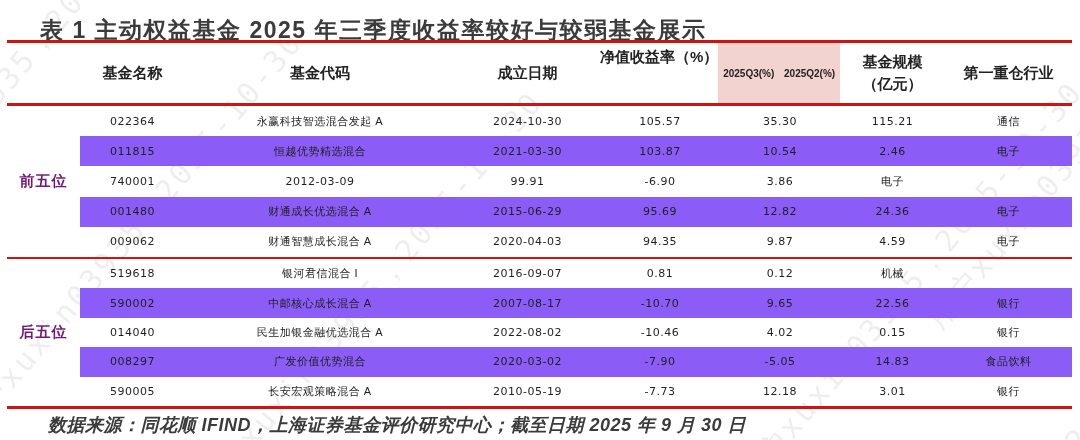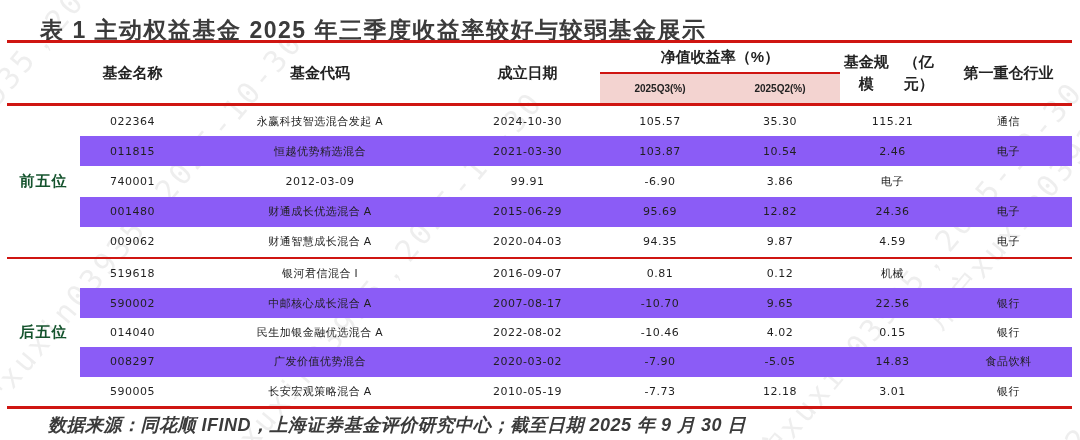--- a/index.html
+++ b/index.html
@@ -40,35 +40,35 @@
   .rule-sep    { top:257px; height:2px; }
   .rule-bottom { top:406px; height:3px; }
 
   
   .thead {
     position:absolute; left:7px; top:43px; width:1065px; height:60px; z-index:2;
     display:grid; grid-template-columns:73px 105px 270px 145px 240px 105px 127px;
     font-weight:bold; font-size:15px; color:#222;
   }
   .th { display:flex; align-items:center; justify-content:center; text-align:center; }
-  .th-nav { display:flex; flex-direction:column; align-items:stretch; justify-content:center; }
+  .th-nav { display:flex; flex-direction:row; align-items:stretch; justify-content:center; }
   .th-nav-label { height:29px; display:flex; align-items:center; justify-content:center; }
   .th-nav-rule  { height:2px; background:#cf1511; }
   .th-nav-sub   { flex:1; display:flex; background:#f3d3d0; }
   .th-nav-sub > div { flex:1; display:flex; align-items:center; justify-content:center; font-size:10px; }
-  .th-scale { flex-direction:row; line-height:1.45; }
+  .th-scale { flex-direction:column; line-height:1.45;text-align:right; }
 
   
   .group { position:absolute; left:7px; width:1065px; z-index:1; }
   .group-top    { top:106px; height:151px; }
   .group-bottom { top:259px; height:147px; }
   .group-label {
     position:absolute; left:0; top:0; width:73px; height:100%;
     display:flex; align-items:center; justify-content:center;
-    font-weight:bold; font-size:15px; color:#14532d; letter-spacing:1px;
+    font-weight:bold; font-size:15px; color:#701a75; letter-spacing:1px;
   }
   .rows { position:absolute; left:73px; top:0; width:992px; height:100%;
           display:flex; flex-direction:column; }
   .row {
     flex:1; display:grid;
     grid-template-columns:105px 270px 145px 120px 120px 105px 127px;
     align-items:center; text-align:center; font-size:11px; color:#1f1f1f;
   }
   .row.pink { background:#8b5cf6; }
   .cell { padding:0 2px; letter-spacing:0.5px; }

